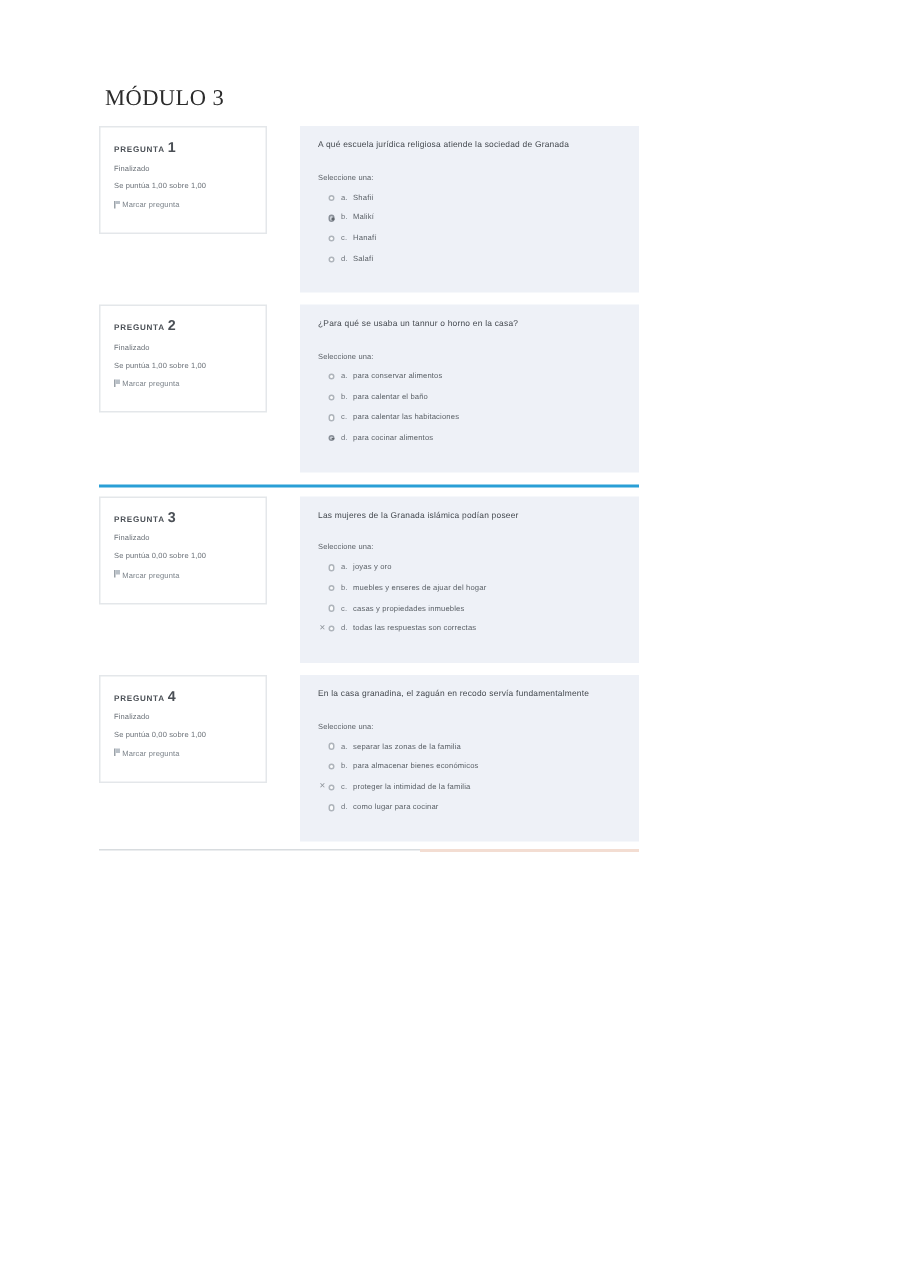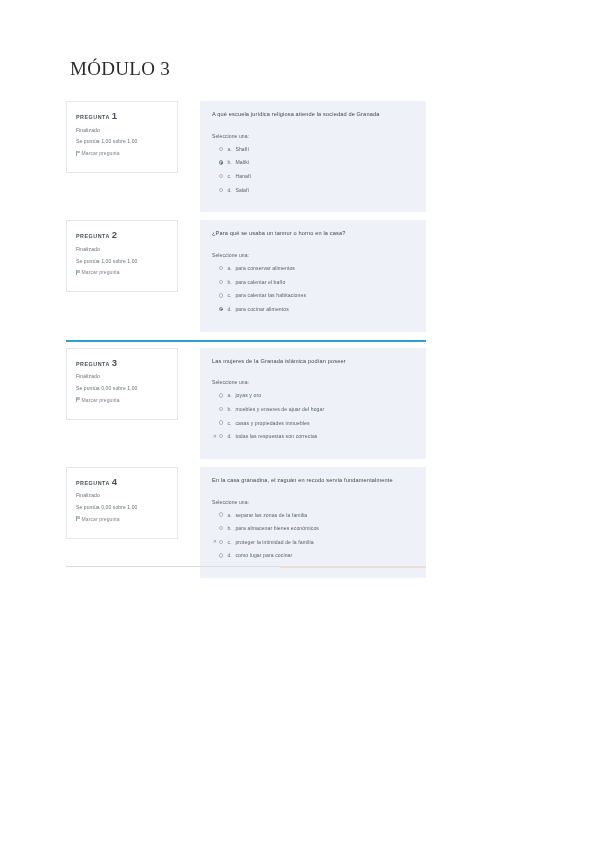--- a/index.html
+++ b/index.html
@@ -24,25 +24,25 @@
 
   .content {
     position: absolute;
     left: 66px;
     top: 58px;
     width: 360px;
   }
 
   .module-title {
     font-family: "Liberation Serif", serif;
-    font-size: 19px;
+    font-size: 15px;
     font-weight: normal;
     color: #2b2b2b;
     letter-spacing: 0.3px;
-    margin: 0 0 21px 4px;
+    margin: 0 0 9px 4px;
   }
 
   
   .qblock {
     position: relative;
     display: flex;
     align-items: flex-start;
     margin-bottom: 8px;
   }
   .qblock.current {

